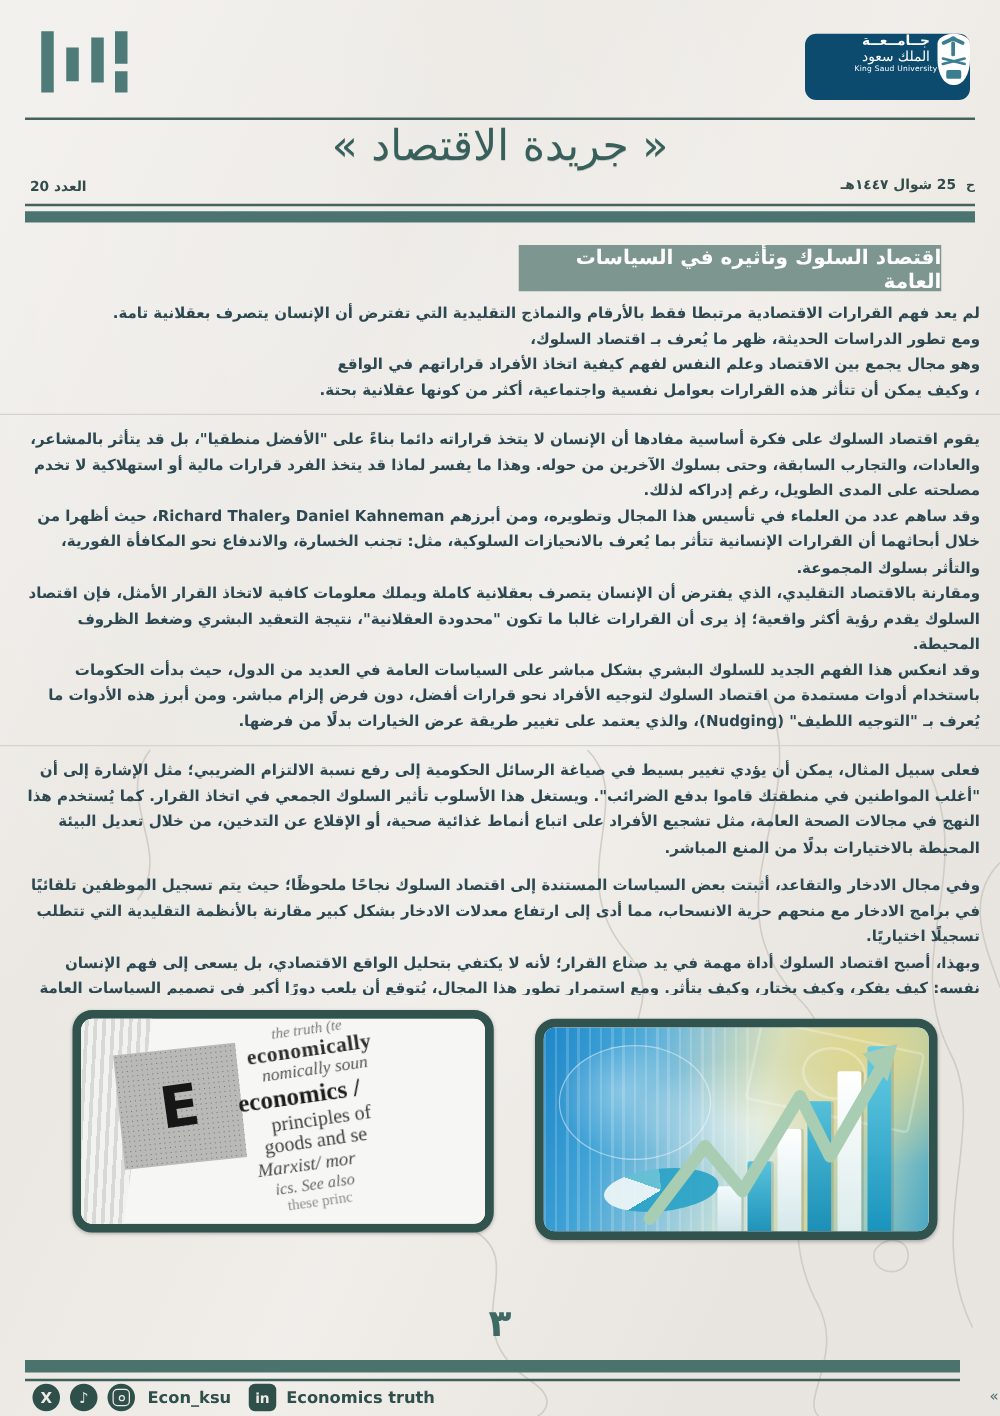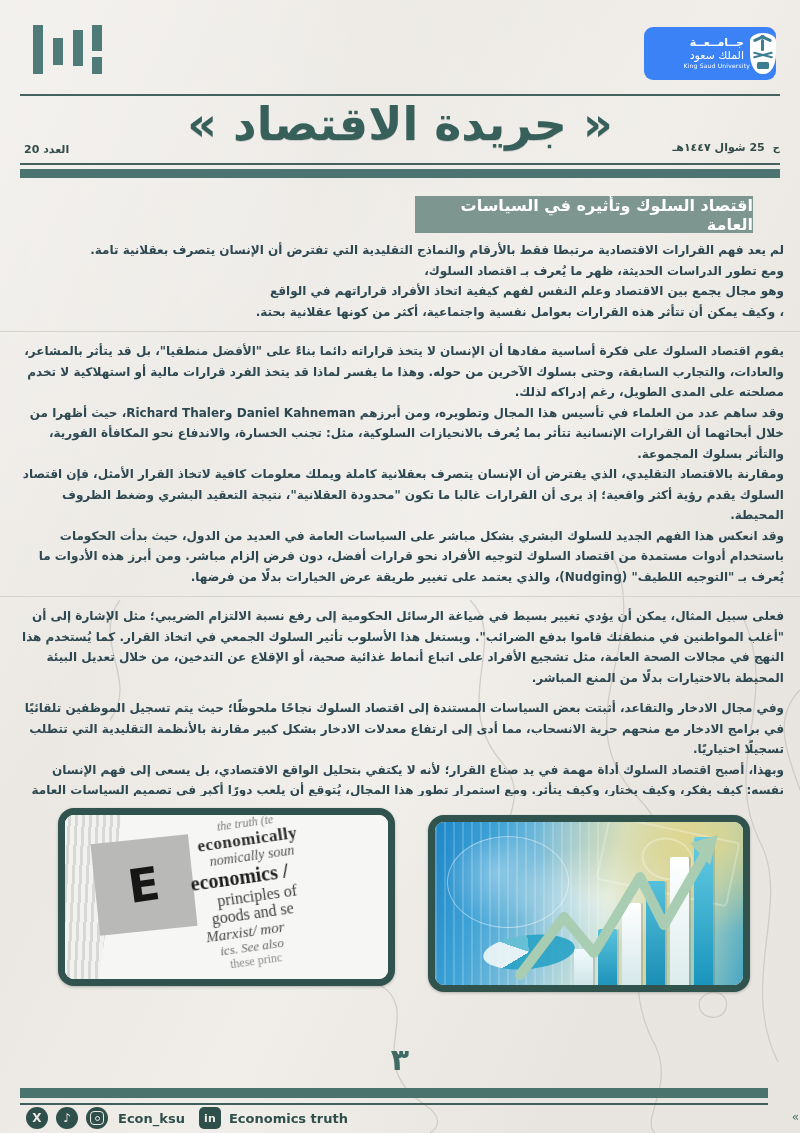--- a/index.html
+++ b/index.html
@@ -14,39 +14,39 @@
   
   .bars-logo{position:absolute;left:33px;top:25px;width:74px;height:52px;z-index:2;}
   .bars-logo .b{position:absolute;background:#4e7b77;}
   .b1{left:0;top:0;width:10px;height:49px;}
   .b2{left:20px;top:13px;width:10px;height:27px;}
   .b3{left:40px;top:5px;width:10px;height:36px;}
   .b4a{left:59px;top:0;width:10px;height:26px;}
   .b4b{left:59px;top:32px;width:10px;height:17px;}
 
   .ksu-logo{position:absolute;right:24px;top:27px;width:132px;height:53px;z-index:2;
-    background:#3b82f6;border-radius:9px;display:flex;align-items:center;
+    background:#0c4a6e;border-radius:9px;display:flex;
     justify-content:flex-end;padding:0 0;box-sizing:border-box;color:#fff;}
   .ksu-text{text-align:center;direction:rtl;margin-left:6px;line-height:1.15;}
   .ksu-ar1{font-size:11px;font-weight:bold;letter-spacing:2px;}
   .ksu-ar2{font-size:11px;font-weight:normal;letter-spacing:1px;}
   .ksu-en{font-size:6px;letter-spacing:.2px;margin-top:1px;}
   .shield{position:relative;width:26px;height:41px;background:#fff;flex:0 0 auto;
     border-radius:13px 13px 12px 12px / 8px 8px 20px 20px;}
   .shield .palm{position:absolute;left:11px;top:6px;width:3px;height:12px;background:#3b7e92;border-radius:2px;}
   .shield .frond1,.shield .frond2{position:absolute;top:4px;width:12px;height:3px;background:#3b7e92;border-radius:2px;}
   .frond1{left:3px;transform:rotate(-24deg);}
   .frond2{left:10px;transform:rotate(24deg);}
   .shield .sw1,.shield .sw2{position:absolute;top:21px;left:3px;width:20px;height:2.4px;background:#3b7e92;border-radius:2px;}
   .sw1{transform:rotate(14deg);} .sw2{transform:rotate(-14deg);}
   .shield .book{position:absolute;left:7px;top:29px;width:12px;height:7px;background:#3b7e92;border-radius:1.5px;}
 
   .rule-top{position:absolute;left:20px;right:20px;top:94px;height:2px;background:#44625e;z-index:1;}
   .masthead-title{position:absolute;left:0;right:0;top:97px;text-align:center;direction:rtl;
-    font-size:46px;font-weight:bold;color:#37605b;z-index:1;letter-spacing:-1px;
+    font-size:34px;font-weight:normal;color:#37605b;z-index:1;letter-spacing:-1px;
     text-shadow:0 1px 0 rgba(0,0,0,.15);}
   .issue{position:absolute;left:24px;top:143px;font-size:11px;font-weight:bold;color:#334b49;direction:rtl;z-index:1;}
   .dateline{position:absolute;right:20px;top:141px;font-size:11px;font-weight:bold;color:#334b49;direction:rtl;z-index:1;display:flex;gap:8px;align-items:baseline;}
   .date-mark{font-size:10px;}
   .rule-mid{position:absolute;left:20px;right:20px;top:163px;height:1.6px;background:#44625e;z-index:1;}
   .band{position:absolute;left:20px;right:20px;top:169px;height:9px;background:#4b7470;z-index:1;}
 
   .article-title-bar{position:absolute;left:415px;width:338px;top:196px;height:37px;z-index:1;
     background:#7d968f;display:flex;align-items:center;justify-content:center;}
   .article-title-bar span{color:#fff;font-weight:bold;font-size:16px;direction:rtl;}

